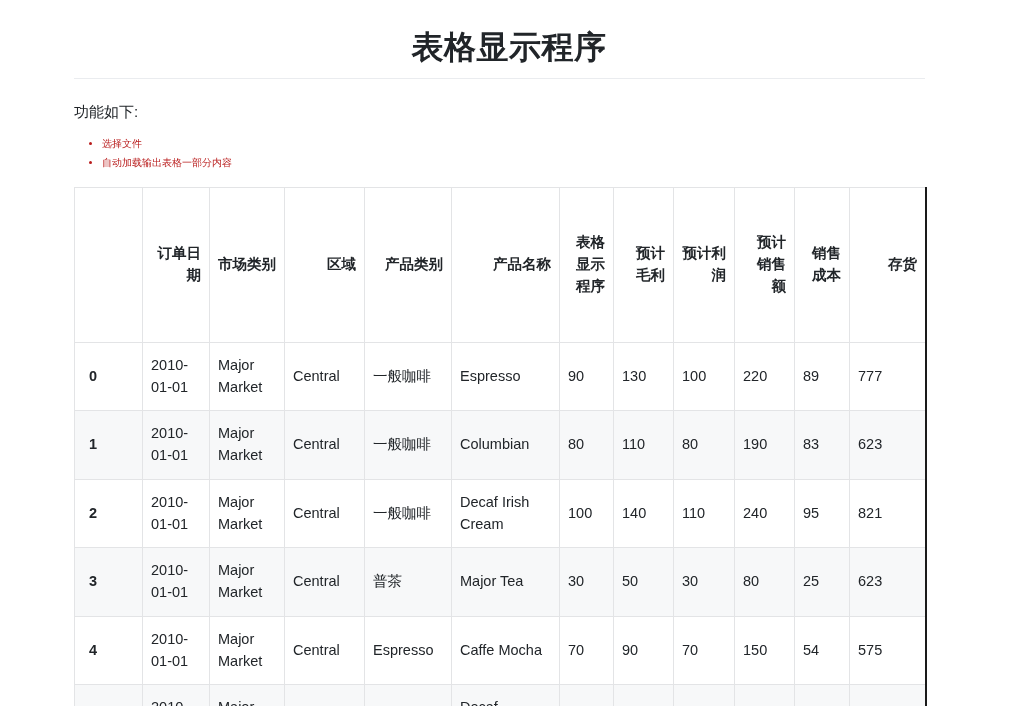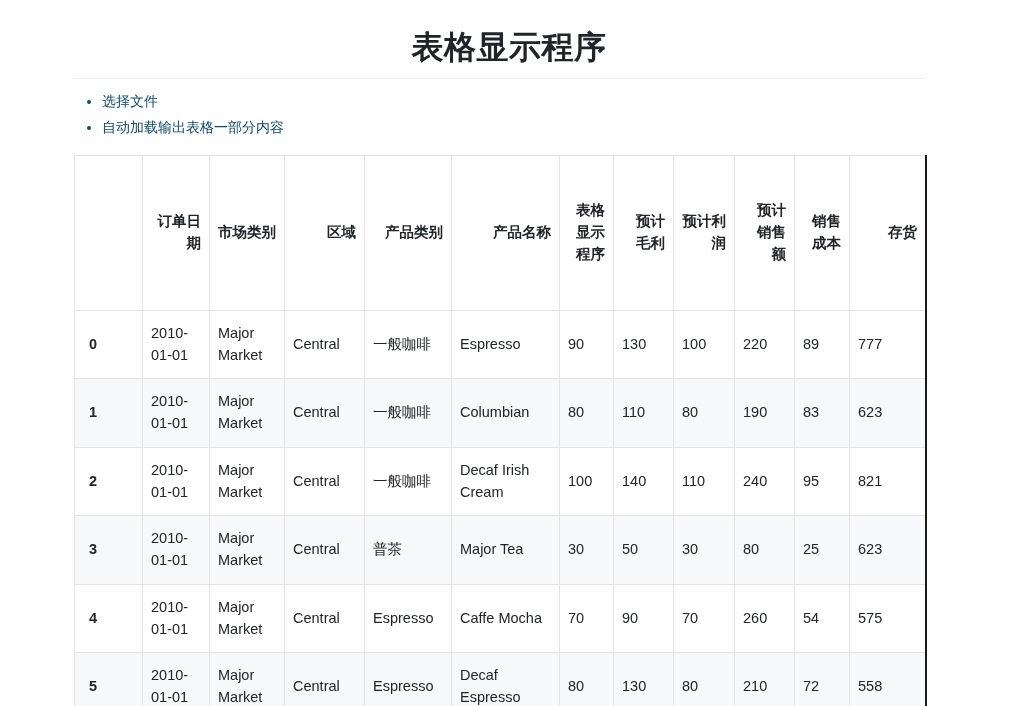--- a/index.html
+++ b/index.html
@@ -41,23 +41,23 @@
     line-height: 1.5;
     color: #212529;
     margin: 22px 0 0 0;
   }
   .feature-list {
     margin: 12px 0 0 0;
     padding-left: 28px;
     list-style-type: disc;
   }
   .feature-list li {
-    font-size: 14px;
+    font-size: 10px;
     line-height: 1.55;
-    color: #0c4a6e;
+    color: #b91c1c;
     margin-bottom: 4px;
   }
   .table-wrap {
     margin-top: 16px;
     width: 851px;
     border-right: 2px solid #1a1a1a;
     overflow: hidden;
     box-sizing: content-box;
   }
   table.dataframe {
@@ -119,20 +119,21 @@
 </style>
 </head>
 <body>
 
 <div class="page">
 
   <h1 class="page-title">表格显示程序</h1>
 
   <hr class="title-rule">
 
+  <p class="intro">功能如下:</p>
 
   <ul class="feature-list">
     <li>选择文件</li>
     <li>自动加载输出表格一部分内容</li>
   </ul>
 
   <div class="table-wrap">
     <table class="dataframe">
       <colgroup>
         <col class="c-idx">
@@ -224,21 +225,21 @@
         <tr class="even">
           <th>4</th>
           <td>2010-01-01</td>
           <td>Major Market</td>
           <td>Central</td>
           <td>Espresso</td>
           <td>Caffe Mocha</td>
           <td>70</td>
           <td>90</td>
           <td>70</td>
-          <td>260</td>
+          <td>150</td>
           <td>54</td>
           <td>575</td>
         </tr>
         <tr class="odd">
           <th>5</th>
           <td>2010-01-01</td>
           <td>Major Market</td>
           <td>Central</td>
           <td>Espresso</td>
           <td>Decaf Espresso</td>

